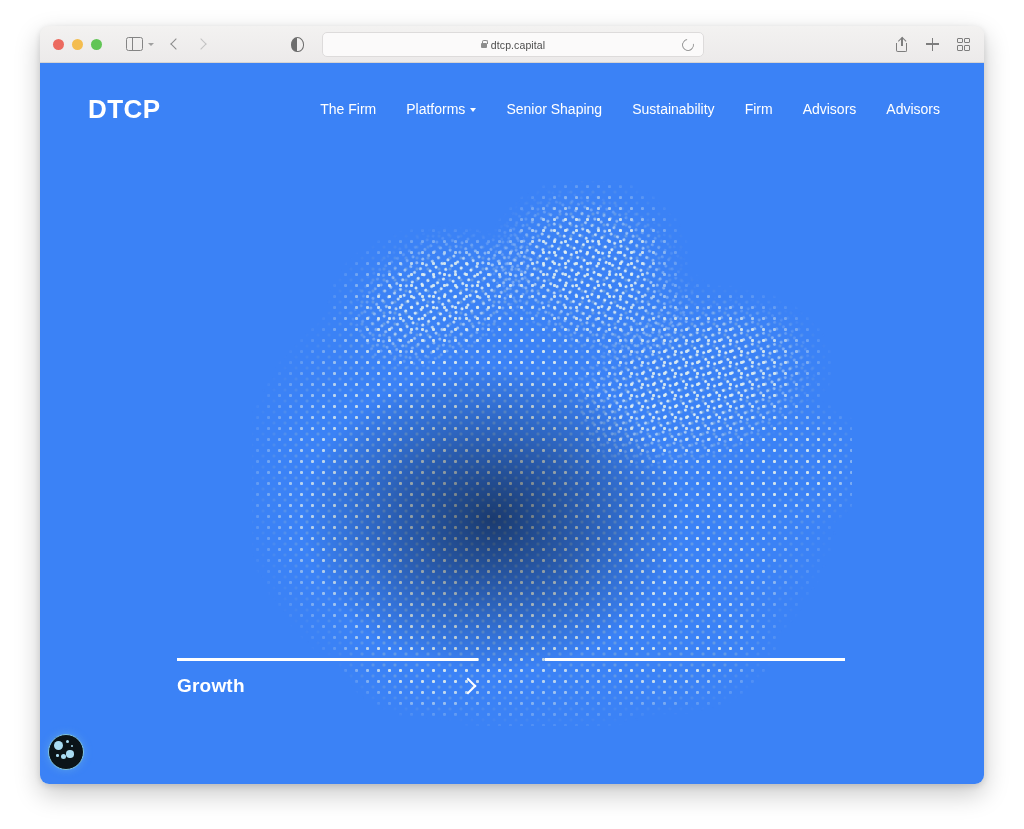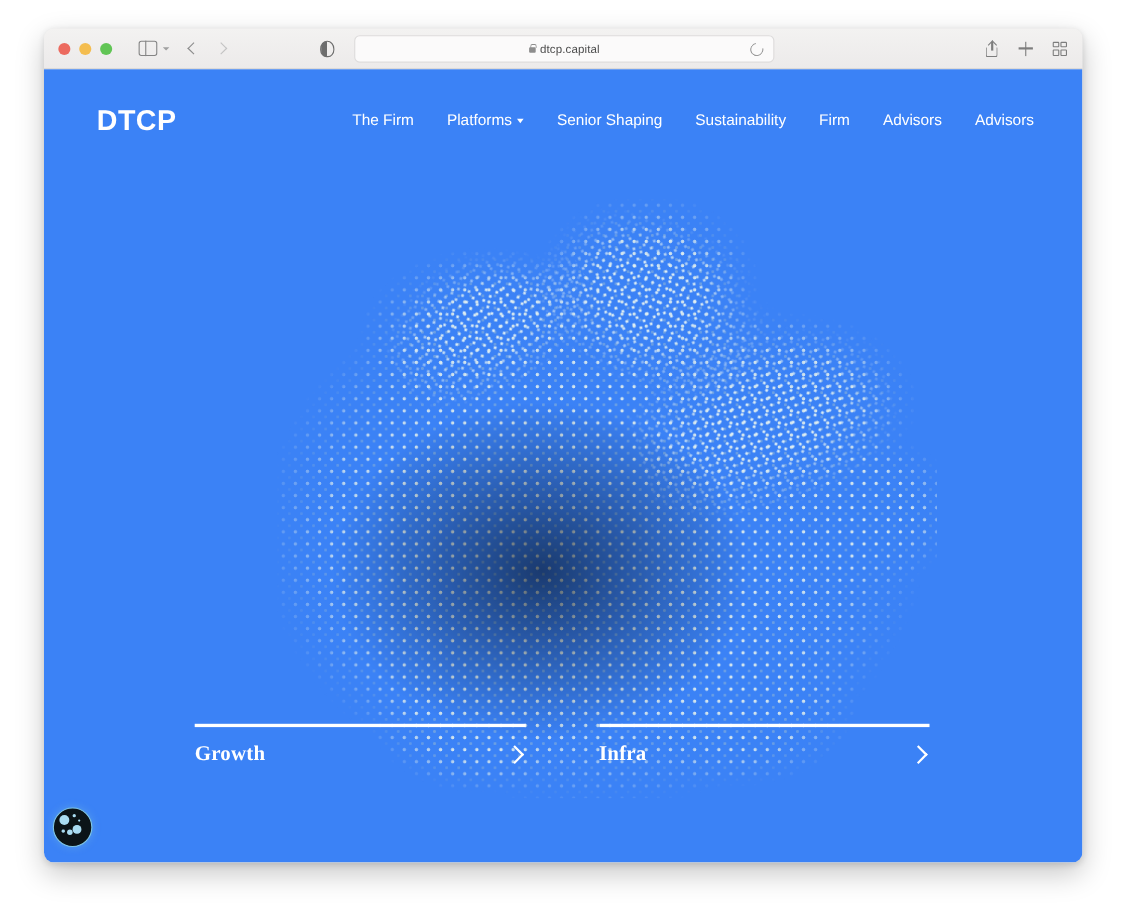--- a/index.html
+++ b/index.html
@@ -336,21 +336,20 @@
     left: 137px;
     top: 595px;
     width: 668px;
     display: flex;
     gap: 67px;
     z-index: 6;
   }
   .platform-card {
     width: 301px;
     cursor: pointer;
-    font-family: Liberation Serif, serif;
   }
   .platform-rule {
     height: 2.5px;
     background: #ffffff;
     width: 100%;
   }
   .platform-body {
     display: flex;
     align-items: center;
     justify-content: space-between;
@@ -491,24 +490,20 @@
       <div class="platform-row">
         <div class="platform-card">
           <div class="platform-rule"></div>
           <div class="platform-body">
             <span class="platform-label">Growth</span>
             <span class="chev-right"></span>
           </div>
         </div>
         <div class="platform-card">
           <div class="platform-rule"></div>
-          <div class="platform-body">
-            <span class="platform-label">Infra</span>
-            <span class="chev-right"></span>
-          </div>
         </div>
       </div>
 
       <div class="cookie-widget">
         <i class="d1"></i>
           <i class="d2"></i>
           <i class="d3"></i>
         <i class="d4"></i>
           <i class="d5"></i>
           <i class="d6"></i>

